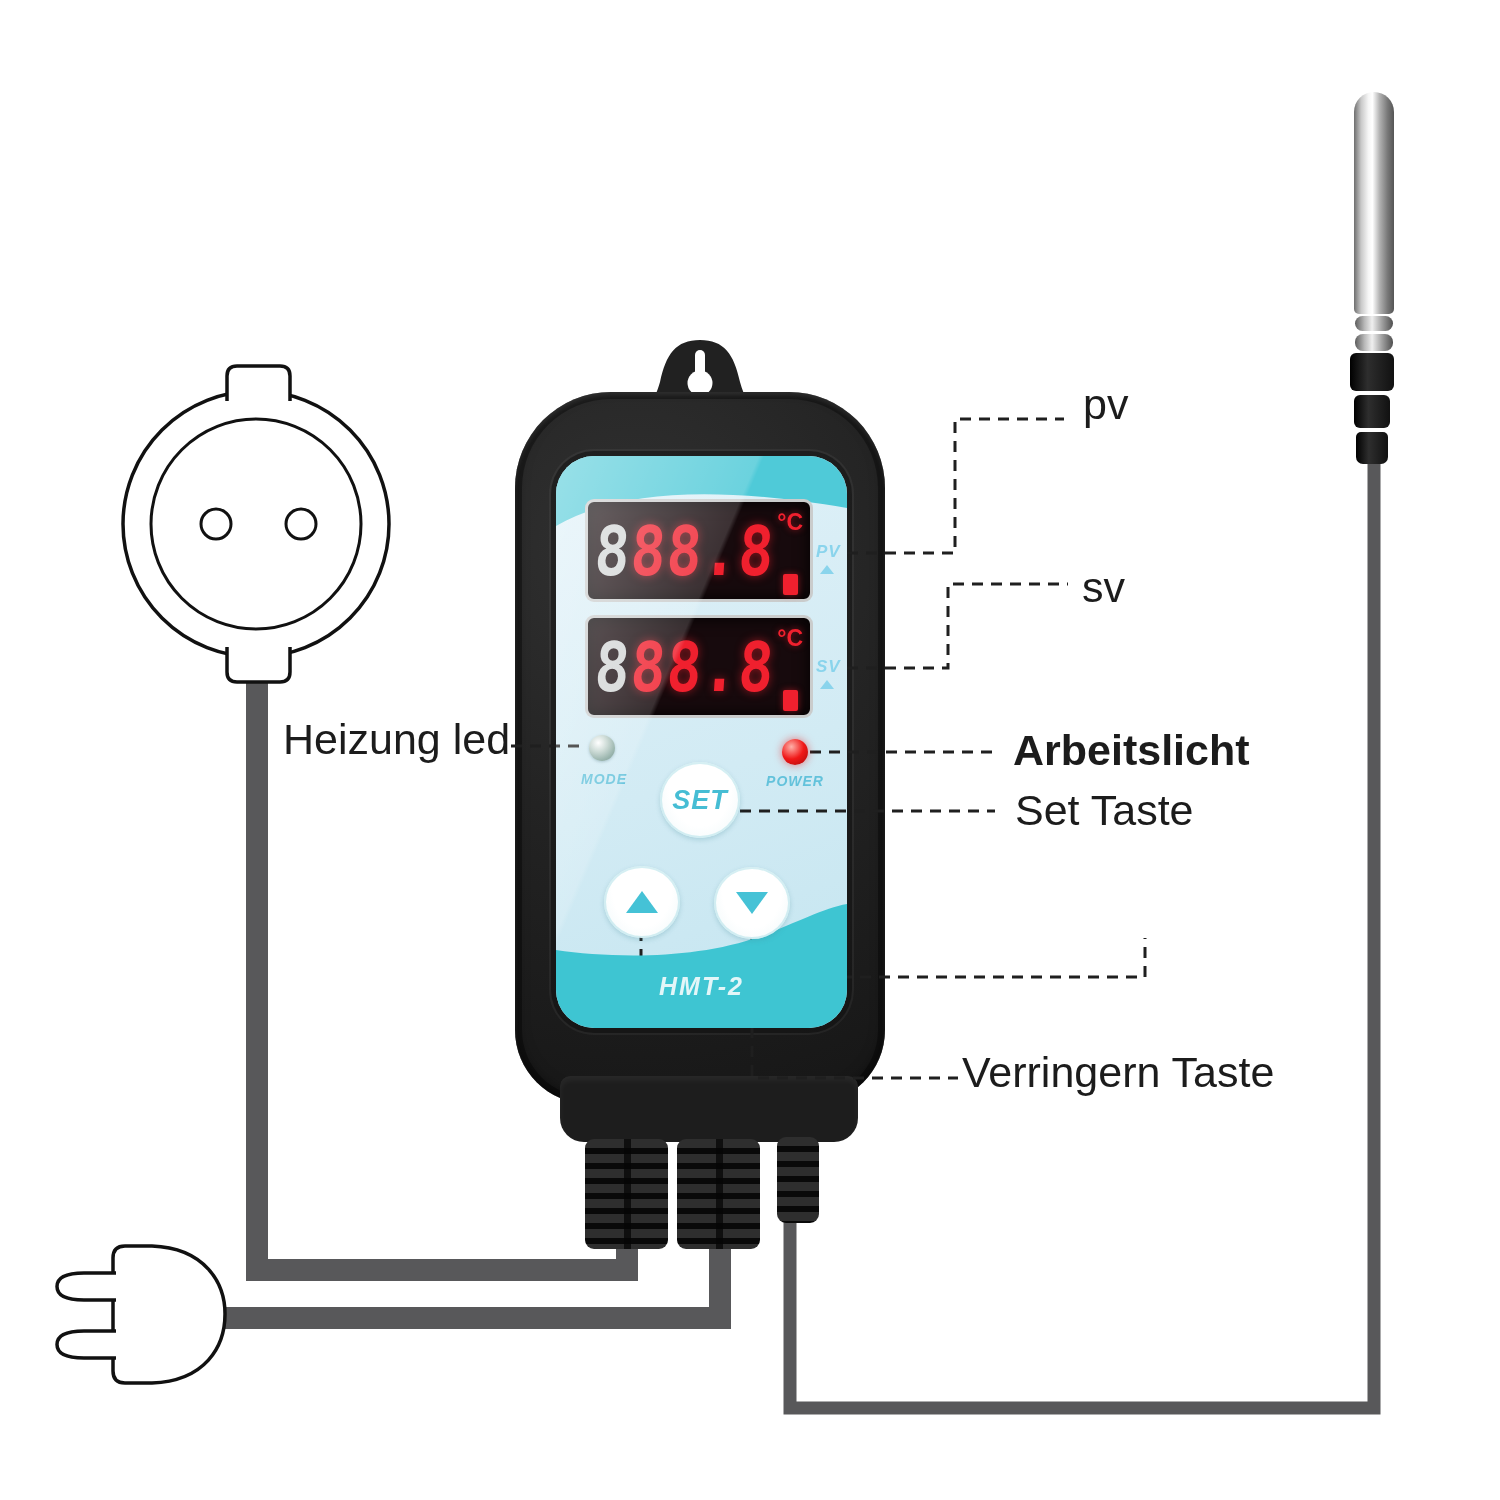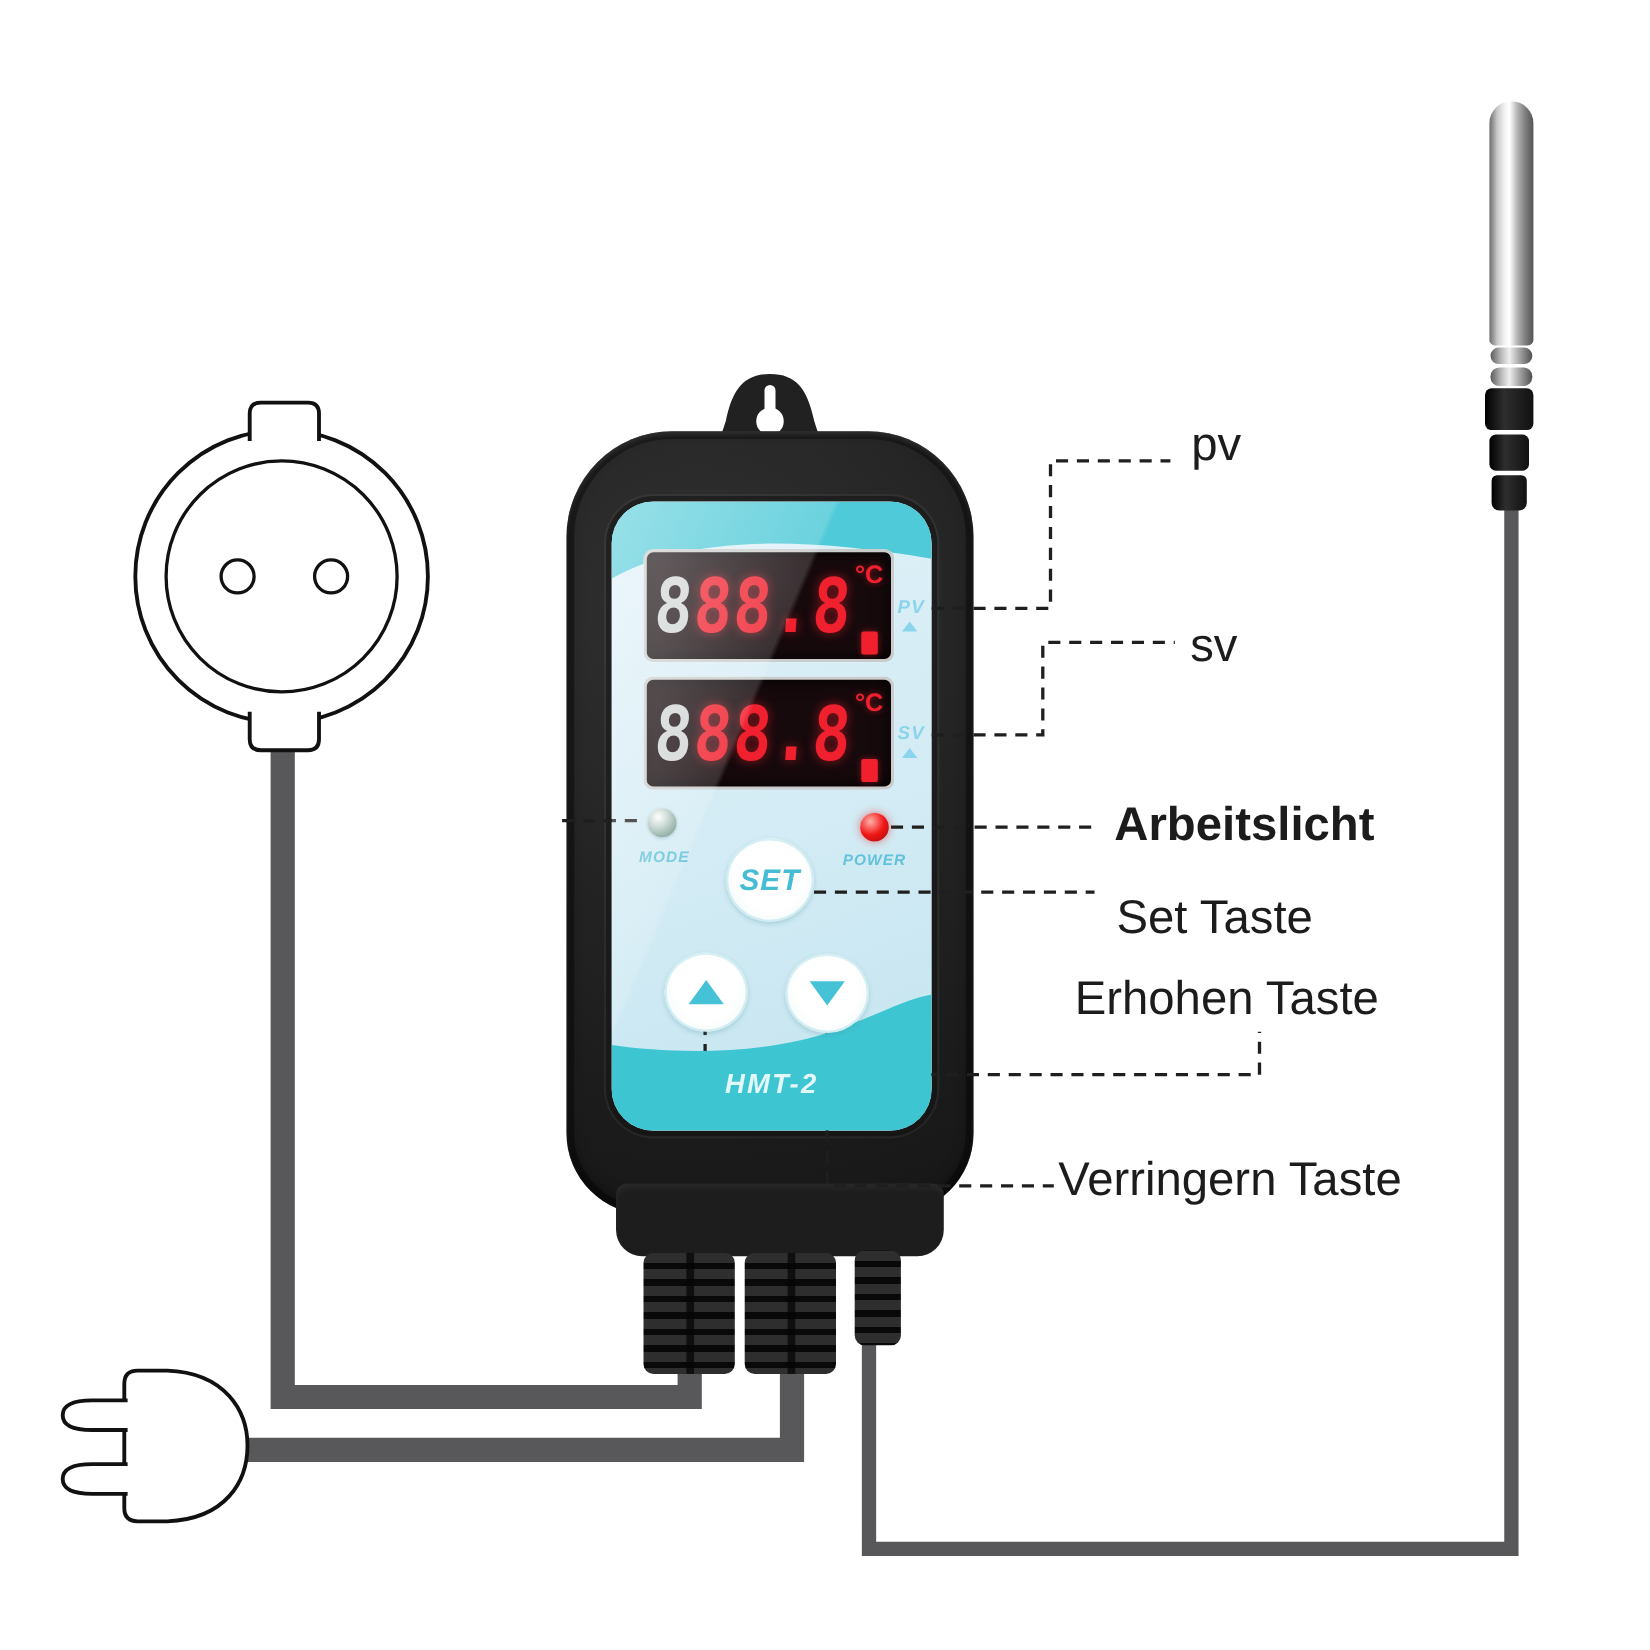--- a/index.html
+++ b/index.html
@@ -7,21 +7,21 @@
           font-family:"Liberation Sans",sans-serif;margin-top:36px;}
   .layer{position:absolute;left:0;top:0;width:1500px;height:1500px;}
   svg{display:block;}
 
   
   .ann{position:absolute;color:#1c1c1c;font-size:43px;line-height:1.05;white-space:nowrap;}
   .ann-pv{left:1083px;top:346px;}
   .ann-sv{left:1082px;top:529px;}
   .ann-heizung{left:283px;top:681px;}
   .ann-arbeits{left:1013px;top:692px;font-weight:bold;}
-  .ann-set{left:1015px;top:776px;}
+  .ann-set{left:1015px;top:752px;}
   .ann-erhohen{left:977px;top:850px;}
   .ann-verringern{left:962px;top:1014px;text-align:center;}
 
   
   .device{position:absolute;left:515px;top:298px;width:370px;height:920px;}
   .dev-body{position:absolute;left:0;top:58px;width:370px;height:712px;
     background:radial-gradient(circle at 32% 22%, #313131 0%, #232323 45%, #161616 100%);
     border-radius:96px 96px 74px 74px;
     box-shadow:inset 0 3px 4px rgba(255,255,255,.10), inset 0 0 0 7px rgba(0,0,0,.35), inset 0 -6px 14px rgba(0,0,0,.5);}
   .dev-neck{position:absolute;left:45px;top:742px;width:298px;height:66px;background:#1d1d1d;
@@ -197,23 +197,23 @@
         <span class="tri-down"></span>
       </div>
 
       <div class="model">HMT-2</div>
       <div class="gloss"></div>
     </div>
   </div>
 
   <div class="ann ann-pv">pv</div>
   <div class="ann ann-sv">sv</div>
+  <div class="ann ann-heizung">Heizung led</div>
   <div class="ann ann-arbeits">Arbeitslicht</div>
   <div class="ann ann-set">Set Taste</div>
-  <div class="ann ann-erhohen">Erhohen Taste</div>
   <div class="ann ann-verringern">Verringern Taste</div>
 
   <svg class="layer" width="1500" height="1500" viewBox="0 0 1500 1500" style="pointer-events:none;">
     <g fill="none" stroke="#1f1f1f" stroke-width="3" stroke-dasharray="11 8">
       <polyline points="511,710 586,710"></polyline>
       <polyline points="810,716 995,716"></polyline>
       <polyline points="740,775 995,775"></polyline>
       <polyline points="847,517 955,517 955,383 1064,383"></polyline>
       <polyline points="847,632 948,632 948,548 1068,548"></polyline>
       <polyline points="641,894 641,941 1145,941 1145,902"></polyline>

